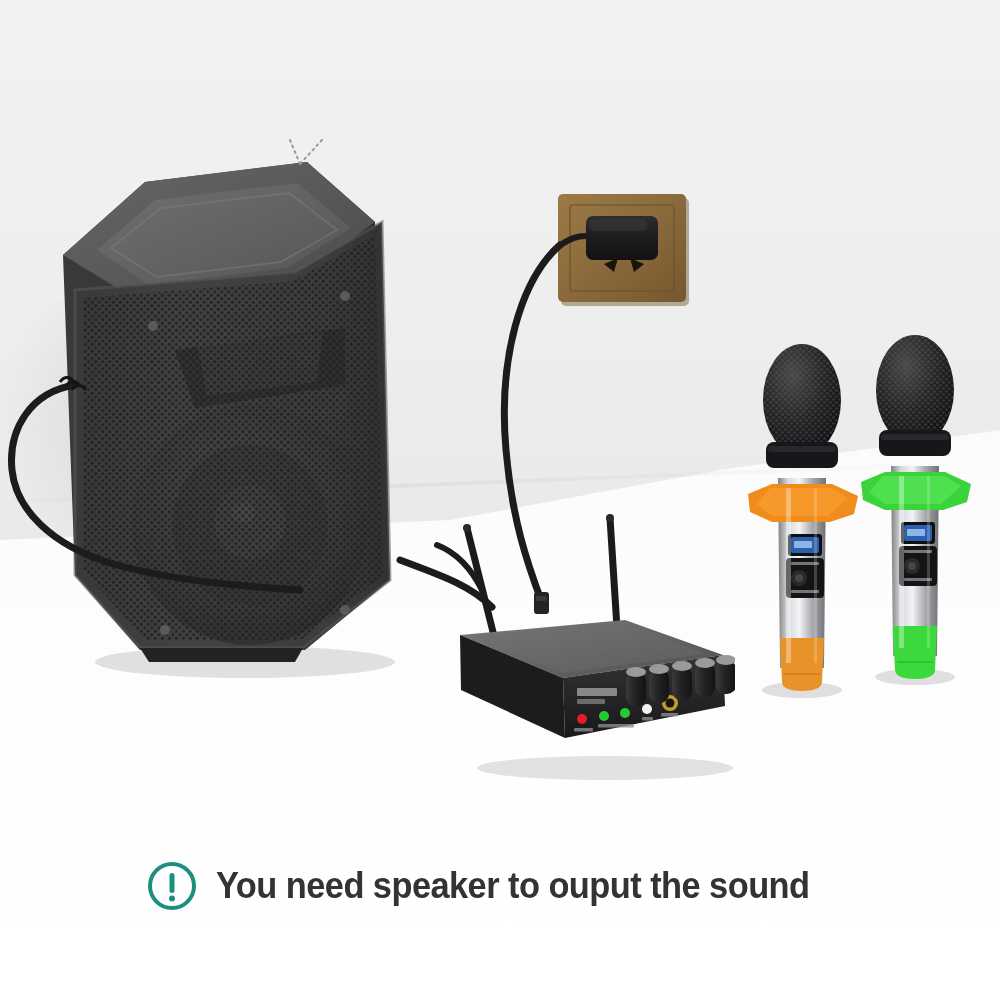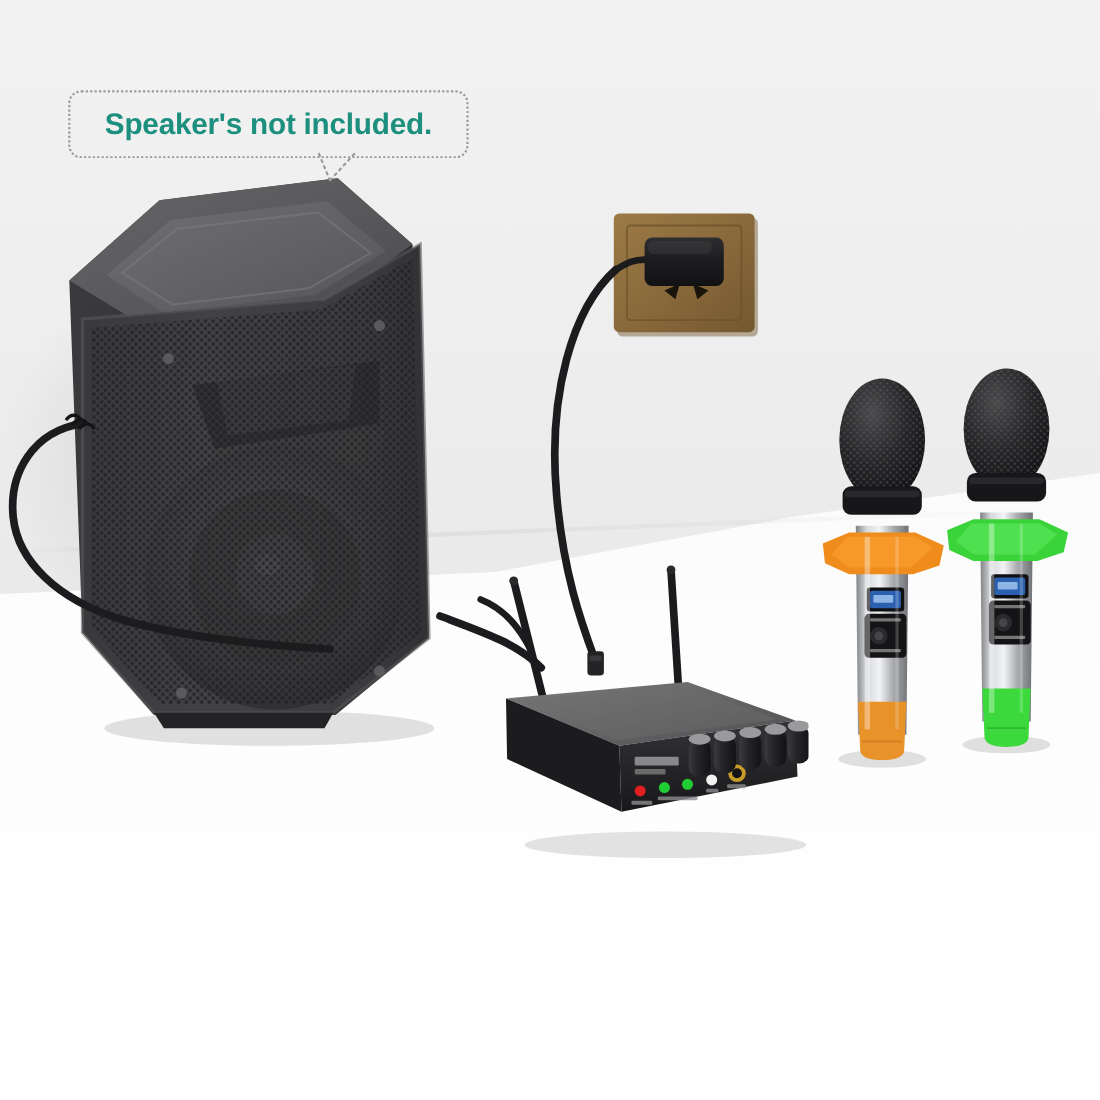--- a/index.html
+++ b/index.html
@@ -423,24 +423,31 @@
       <rect x="49" y="220" width="28" height="3" rx="1" fill="#8e8e90" opacity="0.8"></rect>
       <circle cx="57" cy="236" r="8" fill="#2a2a2c"></circle>
       <circle cx="57" cy="236" r="4" fill="#464648"></circle>
       <rect x="49" y="248" width="28" height="3" rx="1" fill="#8e8e90" opacity="0.8"></rect>
 
       <rect x="44" y="146" width="5" height="172" fill="#ffffff" opacity="0.35"></rect>
       <rect x="72" y="146" width="3" height="172" fill="#ffffff" opacity="0.2"></rect>
     </svg>
   </div>
 
-  <div class="callout">
-    <span class="callout-text">Speaker's not included.</span>
-  </div>
   <div class="callout-tail">
     <svg width="36" height="30" viewBox="0 0 36 30">
       <path d="M34,2 L12,26" stroke="#9a9a9a" stroke-width="2" stroke-dasharray="2 4" fill="none" stroke-linecap="round"></path>
       <path d="M2,2 L12,26" stroke="#9a9a9a" stroke-width="2" stroke-dasharray="2 4" fill="none" stroke-linecap="round"></path>
     </svg>
   </div>
 
+  <div class="caption">
+    <span class="caption-icon">
+      <svg width="52" height="52" viewBox="0 0 52 52">
+        <circle cx="26" cy="26" r="22" fill="none" stroke="#1d8f7e" stroke-width="4"></circle>
+        <rect x="23.5" y="13" width="5" height="20" rx="2.5" fill="#1d8f7e"></rect>
+        <circle cx="26" cy="38.5" r="3" fill="#1d8f7e"></circle>
+      </svg>
+    </span>
+    <span class="caption-text">You need speaker to ouput the sound</span>
+  </div>
 
 </div>
 
 </body></html>

